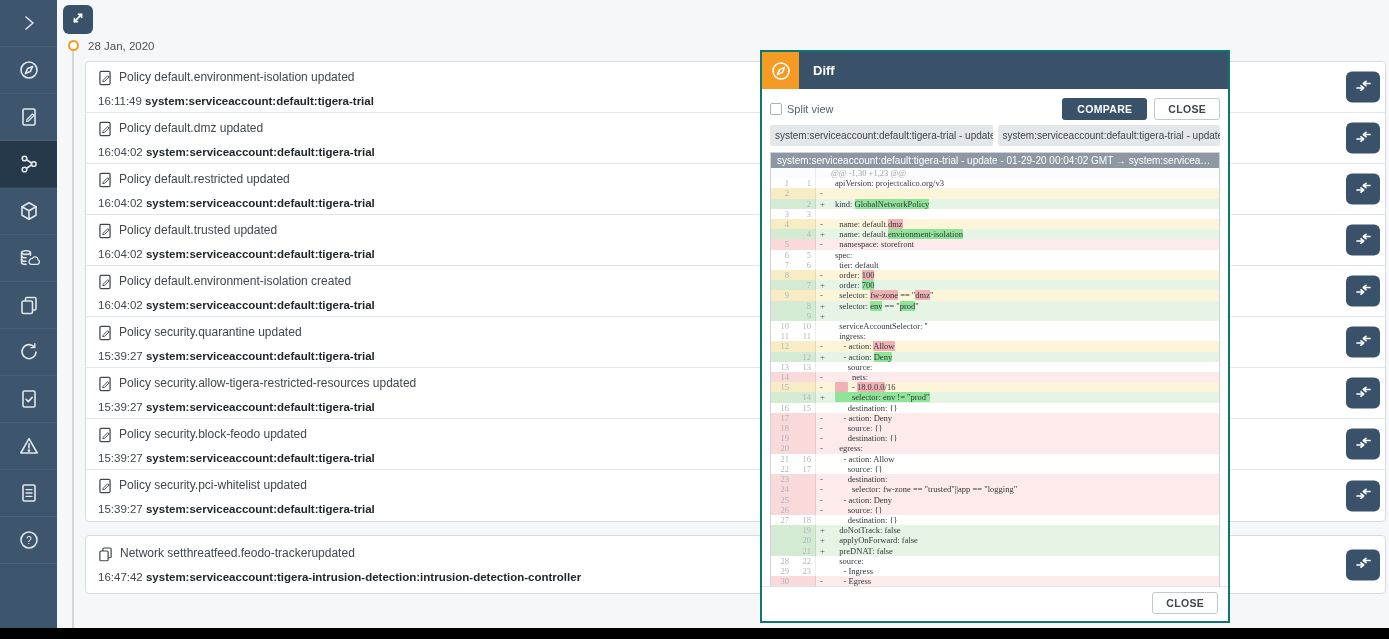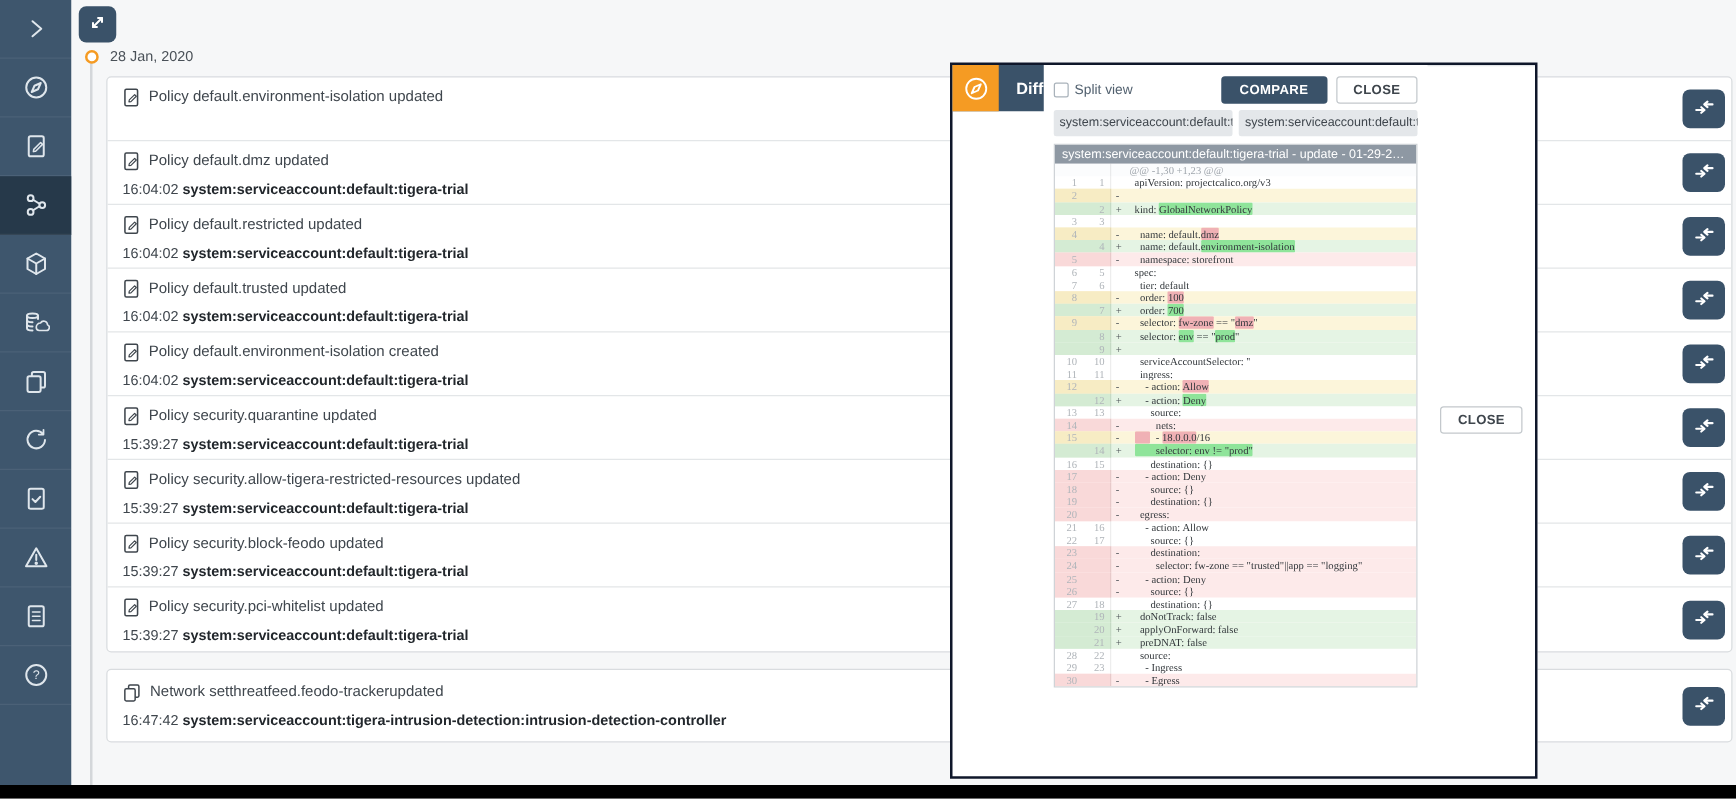--- a/index.html
+++ b/index.html
@@ -31,21 +31,21 @@
   .row { position:relative; height:51px; padding:8px 48px 8px 12px; border-bottom:1px solid #e3e6e8; }
   .row:last-child { border-bottom:none; }
   .tl-group:last-child .row { height:57px; padding-top:10px; }
   .tl-group:last-child { margin-top:13px; }
   .row-l1 { display:flex; align-items:flex-start; gap:7px; font-size:12px; color:var(--text); }
   .row-l2 { margin-top:6px; font-size:11.5px; color:var(--text); }
   .row-l2 b { color:var(--text-dark); }
   .diff-btn { position:absolute; right:5px; top:50%; transform:translateY(-50%); width:34px; height:31px; background:var(--slate); border:none; border-radius:6px; display:flex; align-items:center; justify-content:center; cursor:pointer; }
 
   
-  .modal { position:absolute; left:760px; top:50px; width:470px; height:573px; background:#fff; border:2px solid #0f172a; z-index:5; display:flex; }
+  .modal { position:absolute; left:760px; top:50px; width:470px; height:573px; background:#fff; border:2px solid #0f766e; z-index:5; display:flex; flex-direction:column; }
   .modal-header { height:37px; background:var(--slate); display:flex; align-items:center; flex:none; }
   .modal-logo { width:37px; height:37px; background:var(--orange); display:flex; align-items:center; justify-content:center; flex:none; }
   .modal-title { color:#fff; font-size:13px; margin-left:14px; }
   .modal-body { flex:1; padding:8px 8px 4px 8px; display:flex; flex-direction:column; overflow:hidden; }
   .controls { display:flex; align-items:center; height:23px; flex:none; }
   .chk { width:12px; height:12px; border:1px solid #a9b2ba; background:#fff; border-radius:2px; cursor:pointer; }
   .chk-label { font-size:11px; color:#52616f; margin-left:5px; }
   .spacer { flex:1; }
   .btn-compare { background:var(--slate); color:#fff; border:none; border-radius:3px; font-size:10.5px; font-weight:bold; padding:5px 15px; letter-spacing:.3px; cursor:pointer; font-family:inherit; }
   .btn-close { background:#fff; color:var(--text); border:1px solid #c3c8cc; border-radius:3px; font-size:10.5px; font-weight:bold; padding:4px 13px; margin-left:7px; letter-spacing:.3px; cursor:pointer; font-family:inherit; }
@@ -198,20 +198,21 @@
         </div>
         <div class="tl-card">
           <div class="row">
             <div class="row-l1">
               <span><svg width="14" height="16" viewBox="0 0 18 20" fill="none" stroke="#3f464d" stroke-width="1.6" stroke-linecap="round" stroke-linejoin="round">
                   <rect x="2.5" y="1.5" width="13" height="17" rx="1.5"></rect>
                   <path d="M7 12.5 L12.5 7 L14.2 8.7 L8.7 14.2 L6.6 14.6 Z" stroke-width="1.2"></path>
                 </svg></span>
               <span class="row-title">Policy default.environment-isolation updated</span>
             </div>
+            <div class="row-l2"><span>16:11:49 </span><b>system:serviceaccount:default:tigera-trial</b></div>
             <button class="diff-btn">
               <span><svg width="17" height="15" viewBox="0 0 17 15" fill="none" stroke="#fff" stroke-width="1.7" stroke-linecap="round" stroke-linejoin="round">
                   <line x1="2" y1="9.5" x2="8" y2="9.5"></line>
                   <polyline points="6,7.3 8.6,9.5 6,11.7"></polyline>
                   <line x1="15" y1="5" x2="9" y2="5"></line>
                   <polyline points="11,2.8 8.4,5 11,7.2"></polyline>
                 </svg></span>
             </button>
           </div>
           <div class="row">

